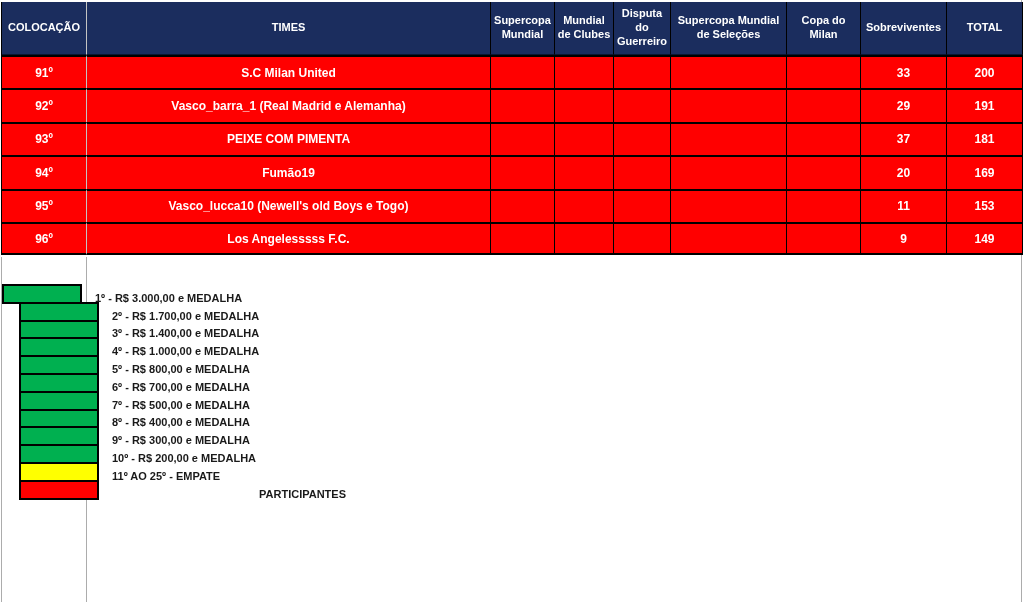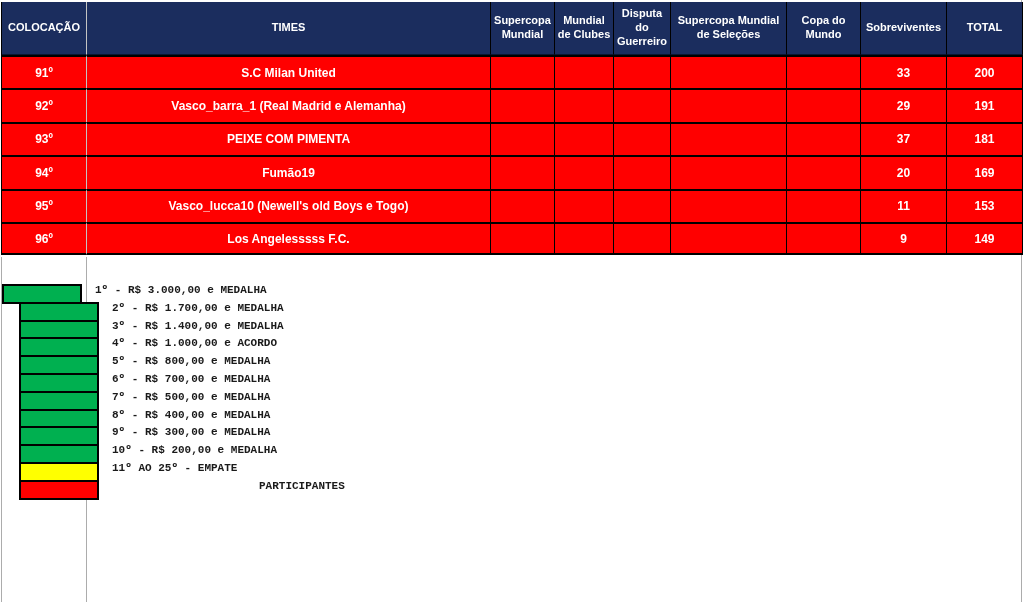--- a/index.html
+++ b/index.html
@@ -19,21 +19,21 @@
          display:flex;align-items:center;justify-content:center;
          border-right:1.5px solid #000;border-top:2px solid #000;white-space:nowrap;}
   .lastrow{border-bottom:2px solid #000;}
   .col0{border-right-color:#C4C4C4 !important;}
 
   
   .vline{position:absolute;width:1px;background:#ACACAC;}
 
   
   #legend{position:absolute;left:2px;top:284px;}
-  .lrow{display:flex;align-items:flex-start;height:19.8px;font-family:Liberation Mono, monospace;}
+  .lrow{display:flex;align-items:flex-end;height:19.8px;}
   .lrow:not(:first-child){margin-top:-2px;padding-left:17px;}
   .swatch{width:80px;height:100%;border:2px solid #000;box-sizing:border-box;flex:none;}
   .llabel{margin-left:13px;font-weight:bold;font-size:11px;color:#1a1a1a;white-space:nowrap;}
   .lrow.centered .llabel{margin-left:160px;}
 
   
   #note{position:absolute;left:3px;top:540px;font-size:11.5px;color:#1a1a1a;
         letter-spacing:-0.2px;white-space:nowrap;}
 </style>
 </head>
@@ -51,21 +51,21 @@
       <div class="hcell col2">Supercopa
 Mundial</div>
       <div class="hcell col3">Mundial
 de Clubes</div>
       <div class="hcell col4">Disputa
 do
 Guerreiro</div>
       <div class="hcell col5">Supercopa Mundial
 de Seleções</div>
       <div class="hcell col6">Copa do
-Mundo</div>
+Milan</div>
       <div class="hcell col7">Sobreviventes</div>
       <div class="hcell col8">TOTAL</div>
       <div class="bcell col0">91º</div>
       <div class="bcell col1">S.C Milan United</div>
       <div class="bcell col2"></div>
       <div class="bcell col3"></div>
       <div class="bcell col4"></div>
       <div class="bcell col5"></div>
       <div class="bcell col6"></div>
       <div class="bcell col7">33</div>
@@ -125,21 +125,21 @@
       <div class="lrow">
     <div class="swatch" style="background: rgb(0, 176, 80);"></div>
     <div class="llabel">2º - R$ 1.700,00 e MEDALHA</div>
   </div>
       <div class="lrow">
     <div class="swatch" style="background: rgb(0, 176, 80);"></div>
     <div class="llabel">3º - R$ 1.400,00 e MEDALHA</div>
   </div>
       <div class="lrow">
     <div class="swatch" style="background: rgb(0, 176, 80);"></div>
-    <div class="llabel">4º - R$ 1.000,00 e ACORDO</div>
+    <div class="llabel">4º - R$ 1.000,00 e MEDALHA</div>
   </div>
       <div class="lrow">
     <div class="swatch" style="background: rgb(0, 176, 80);"></div>
     <div class="llabel">5º - R$ 800,00 e MEDALHA</div>
   </div>
       <div class="lrow">
     <div class="swatch" style="background: rgb(0, 176, 80);"></div>
     <div class="llabel">6º - R$ 700,00 e MEDALHA</div>
   </div>
       <div class="lrow">

